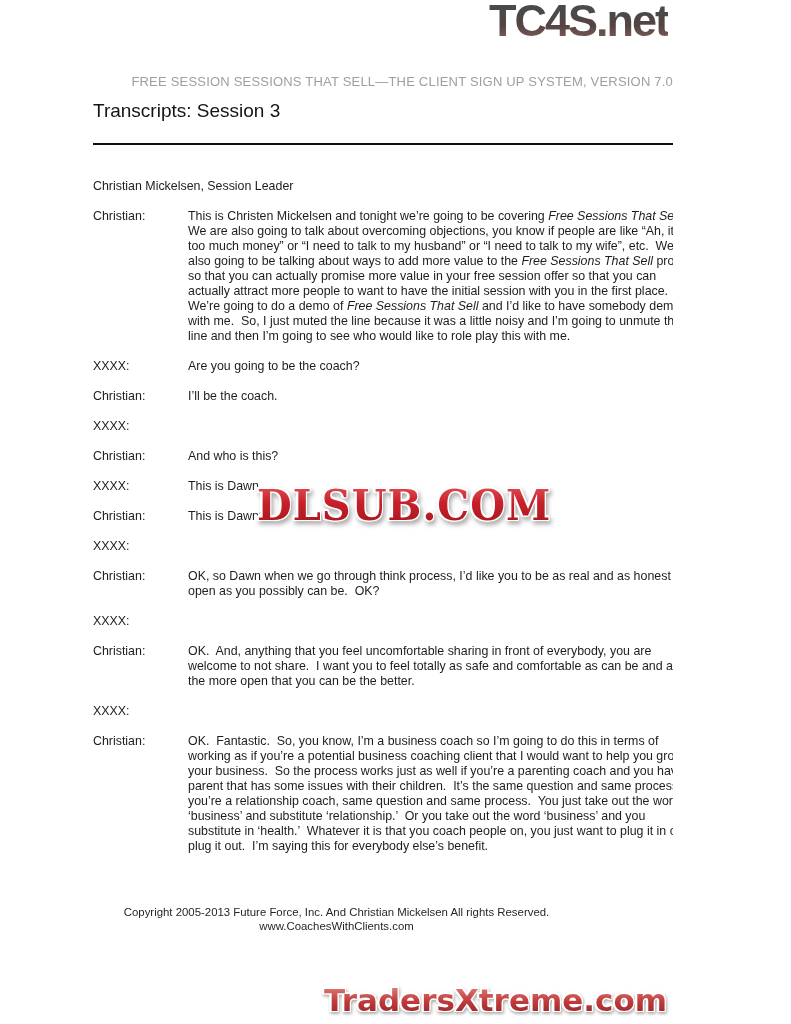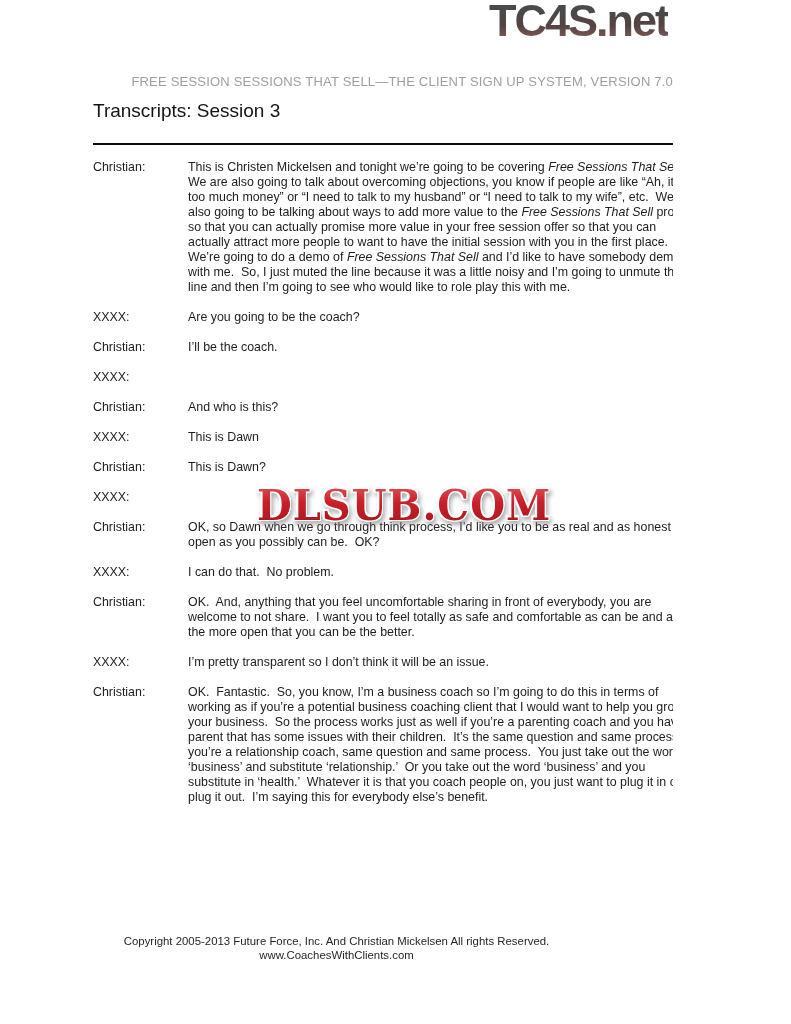--- a/index.html
+++ b/index.html
@@ -38,21 +38,21 @@
     font-family:"DejaVu Serif", serif; font-weight:bold;
     font-size:40px; letter-spacing:1px; transform:scaleY(1.08); transform-origin:top left;
     background:linear-gradient(180deg,#e2555a 8%,#c8202a 46%,#a2141b 100%);
     -webkit-background-clip:text; background-clip:text;
     color:transparent; -webkit-text-fill-color:transparent;
     filter:drop-shadow(1.5px 0 0 #ffffff) drop-shadow(-1.5px 0 0 #ffffff)
            drop-shadow(0 1.5px 0 #ffffff) drop-shadow(0 -1.5px 0 #ffffff)
            drop-shadow(2px 3px 2px rgba(120,120,120,.6));
   }
   .footer {
-    position:absolute; top:935px; left:0; width:100%;
+    position:absolute; top:906px; left:0; width:100%;
     text-align:center; font-size:11.4px; line-height:13.5px; color:#262626;
   }
   .logo-bottom {
     position:absolute; top:982px; right:6px;
     font-family:"DejaVu Sans", sans-serif; font-weight:bold; font-size:31px;
     background:linear-gradient(180deg,#dd7d78 12%,#c0393a 55%,#8e2426 100%);
     -webkit-background-clip:text; background-clip:text;
     color:transparent; -webkit-text-fill-color:transparent;
     filter:drop-shadow(1.5px 0 0 #ffffff) drop-shadow(-1.5px 0 0 #ffffff)
            drop-shadow(0 1.5px 0 #ffffff) drop-shadow(0 -1.5px 0 #ffffff)
@@ -63,20 +63,21 @@
 <body>
 
 <div class="page">
 
   <div class="logo-top">TC4S.net</div>
 
   <div class="doc-header">FREE SESSION SESSIONS THAT SELL—THE CLIENT SIGN UP SYSTEM, VERSION 7.0</div>
 
   <div class="content">
     <div class="page-title">Transcripts: Session 3</div>
+    <div class="session-leader">Christian Mickelsen, Session Leader</div>
     <div class="transcript">
         <div class="entry">
           <div class="speaker">Christian:</div>
           <div class="body">
             <p class="para"><span>This is Christen Mickelsen and tonight we’re going to be covering </span><em>Free Sessions That Sell</em><span>.  We are also going to talk about overcoming objections, you know if people are like “Ah, it’s too much money” or “I need to talk to my husband” or “I need to talk to my wife”, etc.  We’re also going to be talking about ways to add more value to the </span><em>Free Sessions That Sell</em><span> process so that you can actually promise more value in your free session offer so that you can actually attract more people to want to have the initial session with you in the first place.  We’re going to do a demo of </span><em>Free Sessions That Sell</em><span> and I’d like to have somebody demo it with me.  So, I just muted the line because it was a little noisy and I’m going to unmute the line and then I’m going to see who would like to role play this with me.</span></p>
           </div>
         </div>
         <div class="entry">
           <div class="speaker">XXXX:</div>
           <div class="body">
@@ -114,46 +115,41 @@
           <div class="speaker">XXXX:</div>
         </div>
         <div class="entry">
           <div class="speaker">Christian:</div>
           <div class="body">
             <p class="para"><span>OK, so Dawn when we go through think process, I’d like you to be as real and as honest and open as you possibly can be.  OK?</span></p>
           </div>
         </div>
         <div class="entry">
           <div class="speaker">XXXX:</div>
-          <div class="body">
-            <p class="para"><span>I can do that.  No problem.</span></p>
-          </div>
         </div>
         <div class="entry">
           <div class="speaker">Christian:</div>
           <div class="body">
             <p class="para"><span>OK.  And, anything that you feel uncomfortable sharing in front of everybody, you are welcome to not share.  I want you to feel totally as safe and comfortable as can be and again, the more open that you can be the better.</span></p>
           </div>
         </div>
         <div class="entry">
           <div class="speaker">XXXX:</div>
-          <div class="body">
-            <p class="para"><span>I’m pretty transparent so I don’t think it will be an issue.</span></p>
-          </div>
         </div>
         <div class="entry">
           <div class="speaker">Christian:</div>
           <div class="body">
             <p class="para"><span>OK.  Fantastic.  So, you know, I’m a business coach so I’m going to do this in terms of working as if you’re a potential business coaching client that I would want to help you grow your business.  So the process works just as well if you’re a parenting coach and you have a parent that has some issues with their children.  It’s the same question and same process.  If you’re a relationship coach, same question and same process.  You just take out the word ‘business’ and substitute ‘relationship.’  Or you take out the word ‘business’ and you substitute in ‘health.’  Whatever it is that you coach people on, you just want to plug it in or plug it out.  I’m saying this for everybody else’s benefit.</span></p>
           </div>
         </div>
       </div>
   </div>
 
   <div class="watermark">DLSUB.COM</div>
 
   <div class="footer">
     <div>Copyright 2005-2013 Future Force, Inc. And Christian Mickelsen All rights Reserved.</div>
     <div>www.CoachesWithClients.com</div>
   </div>
 
+  <div class="logo-bottom">TradersXtreme.com</div>
 
 </div>
 
 </body></html>

